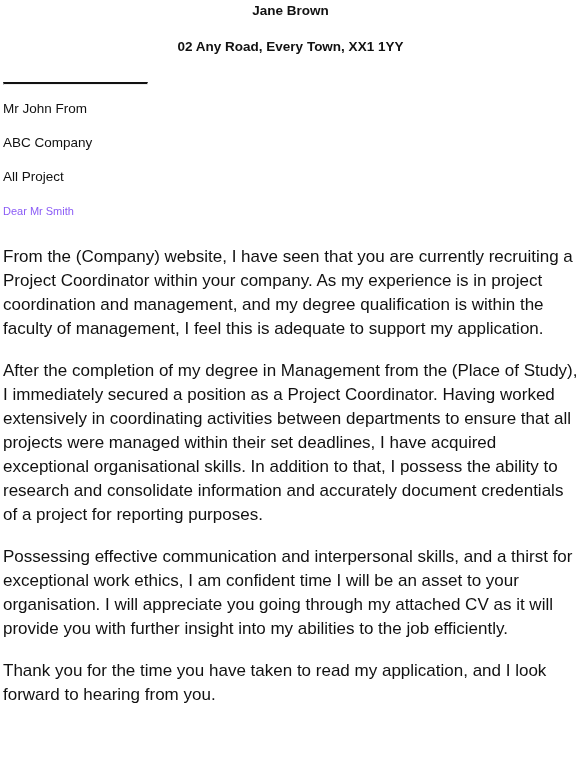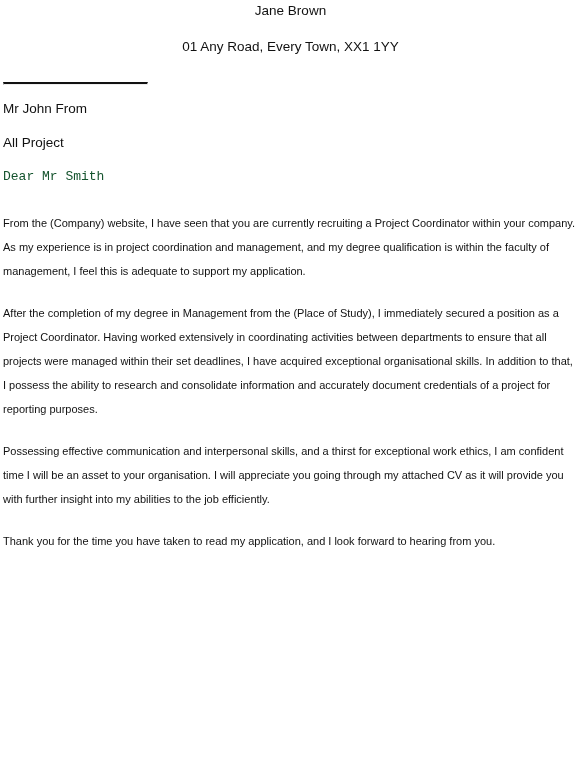--- a/index.html
+++ b/index.html
@@ -21,20 +21,21 @@
     height: 782px;
     box-sizing: border-box;
     padding: 0 2px 0 3px;
   }
   .header-line {
     text-align: center;
     font-size: 13.5px;
     line-height: 16px;
     color: #111111;
     white-space: nowrap;
+    font-weight: bold;
   }
   .header-name {
     margin-top: 3px;
   }
   .header-address {
     margin-top: 20px;
   }
   .rule-wrap {
     margin-top: 27px;
     height: 14px;
@@ -49,57 +50,57 @@
     margin-top: 5px;
   }
   .addr-line {
     font-size: 13.5px;
     line-height: 16px;
     color: #111111;
     margin-bottom: 18px;
     white-space: nowrap;
   }
   .salutation {
-    font-size: 13px;
+    font-size: 11px;
     line-height: 16px;
-    color: #14532d;
+    color: #8b5cf6;
     margin-top: 0;
     margin-bottom: 0;
-    font-family: Liberation Mono, monospace;
   }
   .body-block {
     margin-top: 26px;
   }
   p.para {
-    font-size: 11px;
+    font-size: 17px;
     line-height: 24px;
     color: #111111;
     margin: 0 0 18px 0;
     text-align: left;
     width: 575px;
   }
   p.para:last-child {
     margin-bottom: 0;
   }
 </style>
 </head>
 <body>
 
 <div class="page">
 
   <div class="header-line header-name">Jane Brown</div>
 
-  <div class="header-line header-address">01 Any Road, Every Town, XX1 1YY</div>
+  <div class="header-line header-address">02 Any Road, Every Town, XX1 1YY</div>
 
   <div class="rule-wrap">
     <hr class="rule">
   </div>
 
   <div class="addr-block">
     <div class="addr-line">Mr John From</div>
+    <div class="addr-line">ABC Company</div>
     <div class="addr-line">All Project</div>
   </div>
 
   <div class="salutation">Dear Mr Smith</div>
 
   <div class="body-block">
     <p class="para">From the (Company) website, I have seen that you are currently recruiting a Project Coordinator within your company. As my experience is in project coordination and management, and my degree qualification is within the faculty of management, I feel this is adequate to support my application.</p>
     <p class="para">After the completion of my degree in Management from the (Place of Study), I immediately secured a position as a Project Coordinator. Having worked extensively in coordinating activities between departments to ensure that all projects were managed within their set deadlines, I have acquired exceptional organisational skills. In addition to that, I possess the ability to research and consolidate information and accurately document credentials of a project for reporting purposes.</p>
     <p class="para">Possessing effective communication and interpersonal skills, and a thirst for exceptional work ethics, I am confident time I will be an asset to your organisation. I will appreciate you going through my attached CV as it will provide you with further insight into my abilities to the job efficiently.</p>
     <p class="para">Thank you for the time you have taken to read my application, and I look forward to hearing from you.</p>

